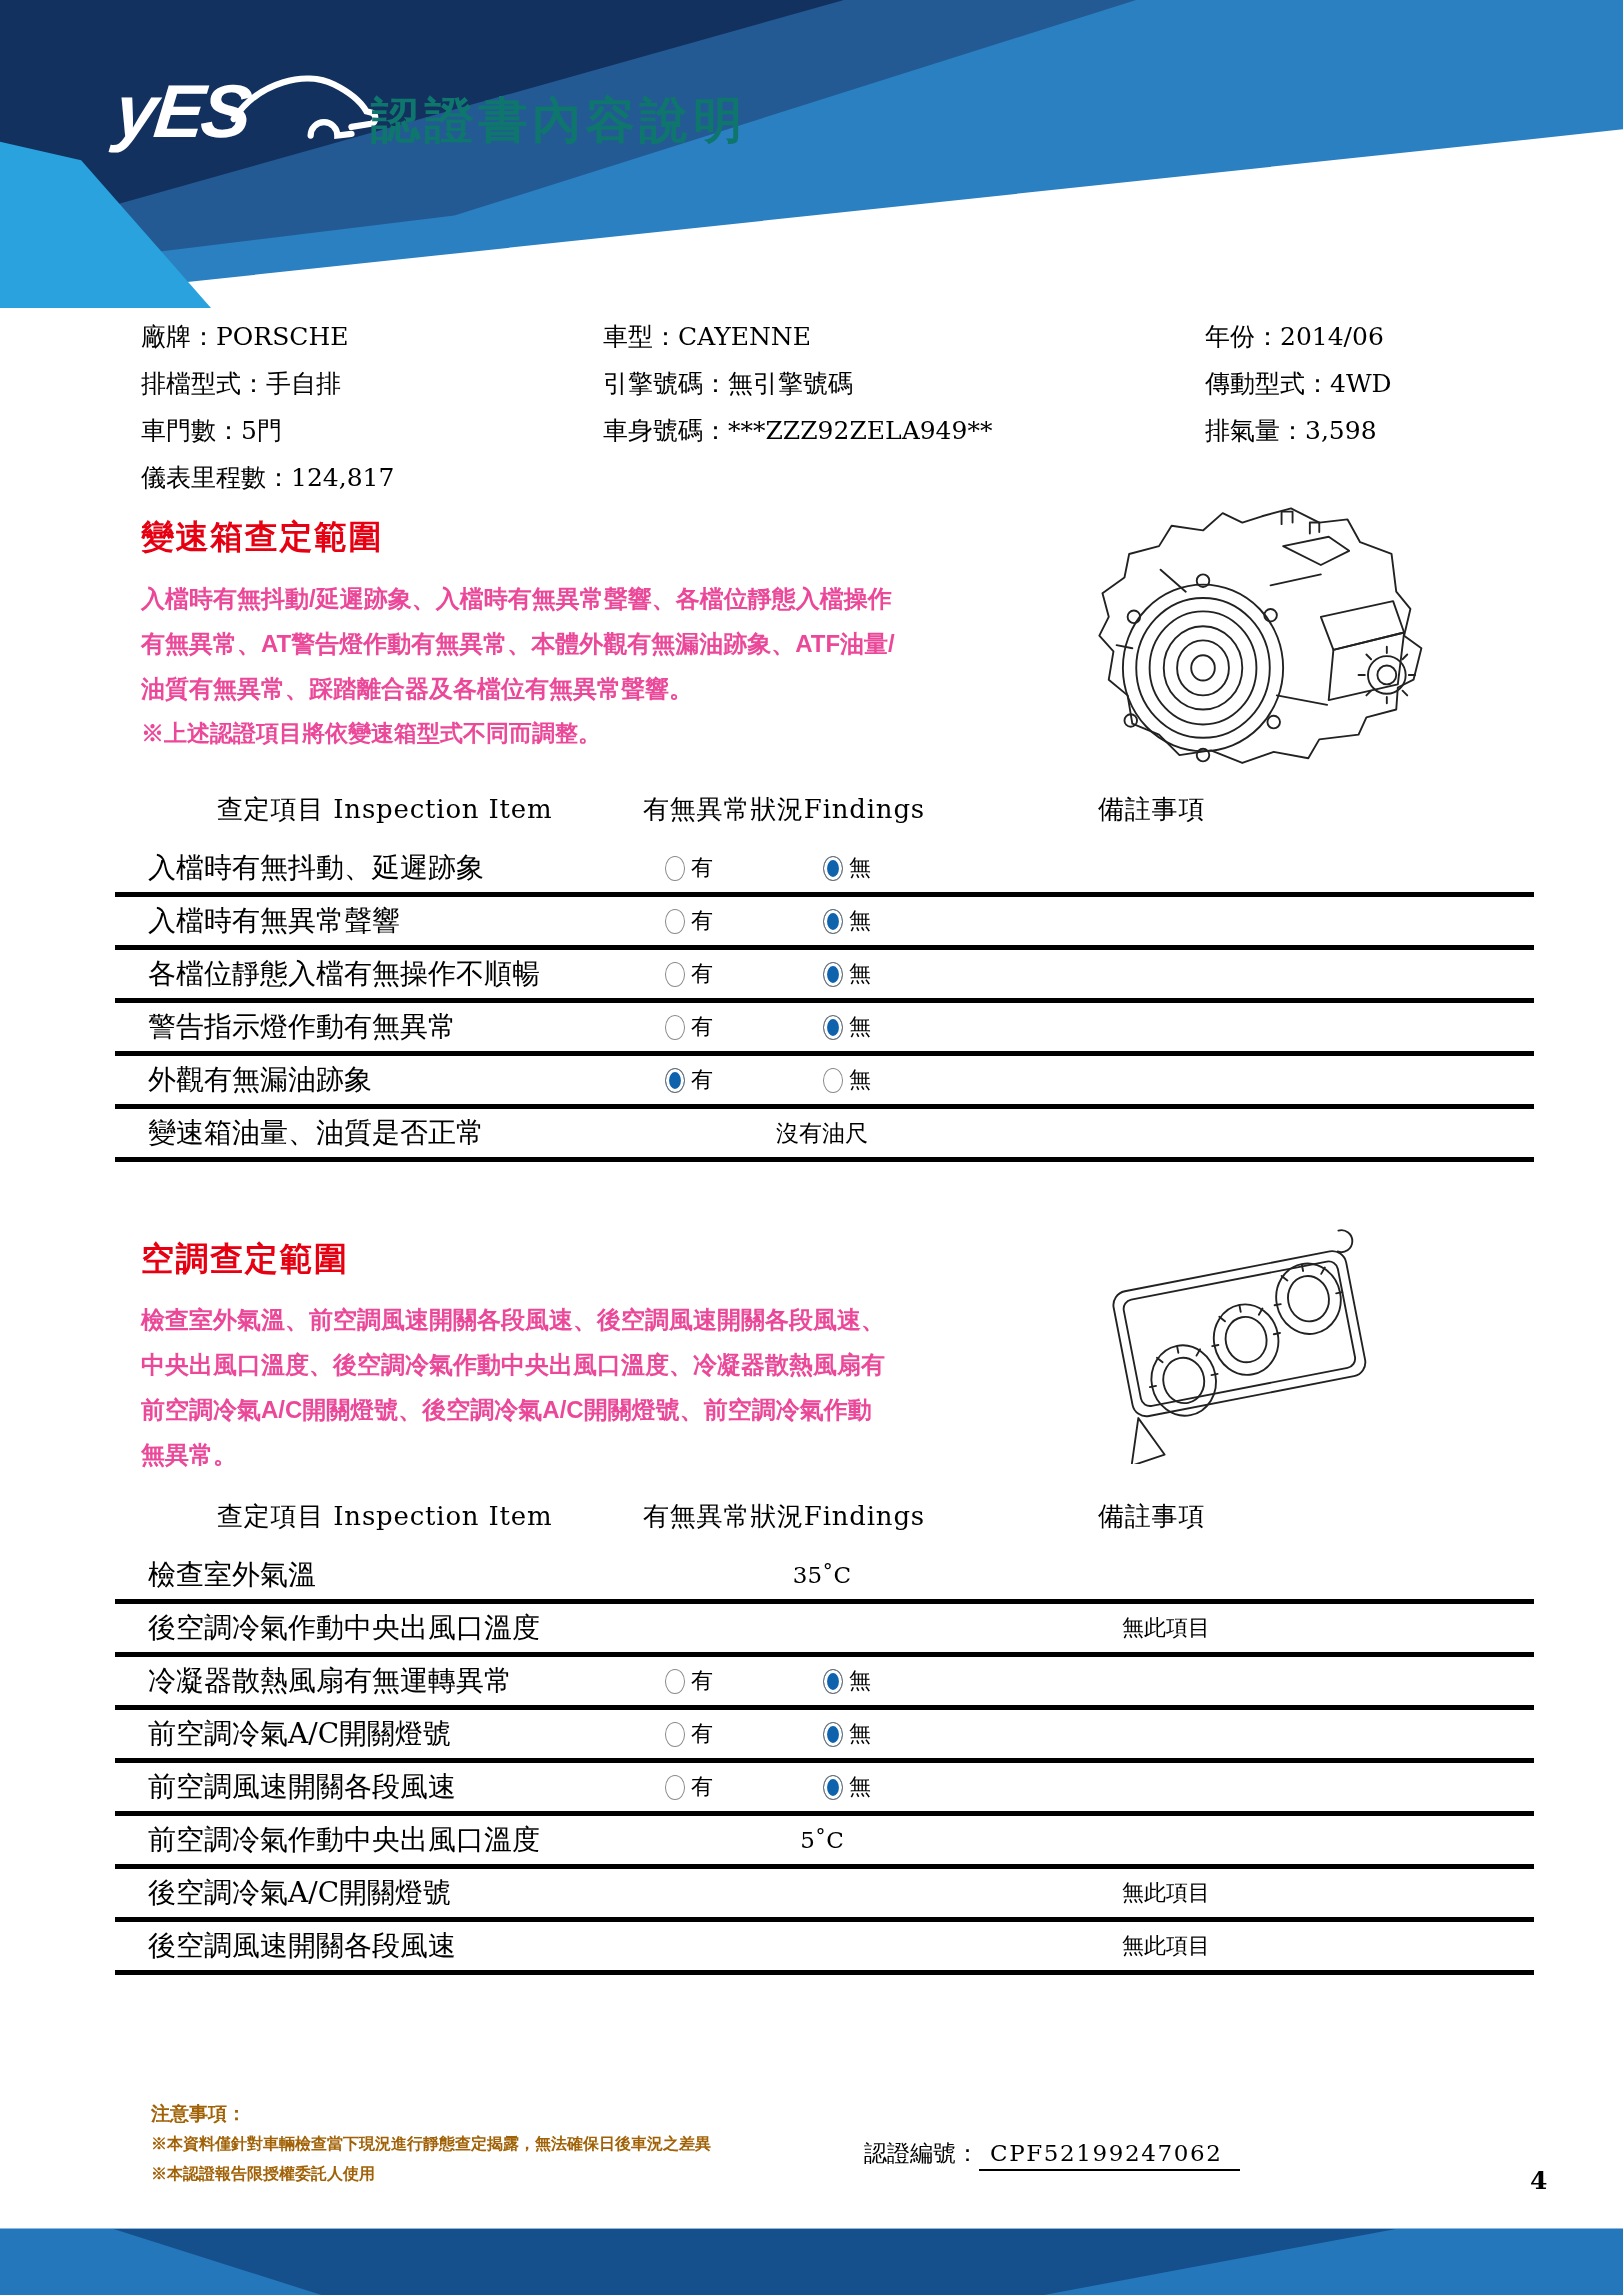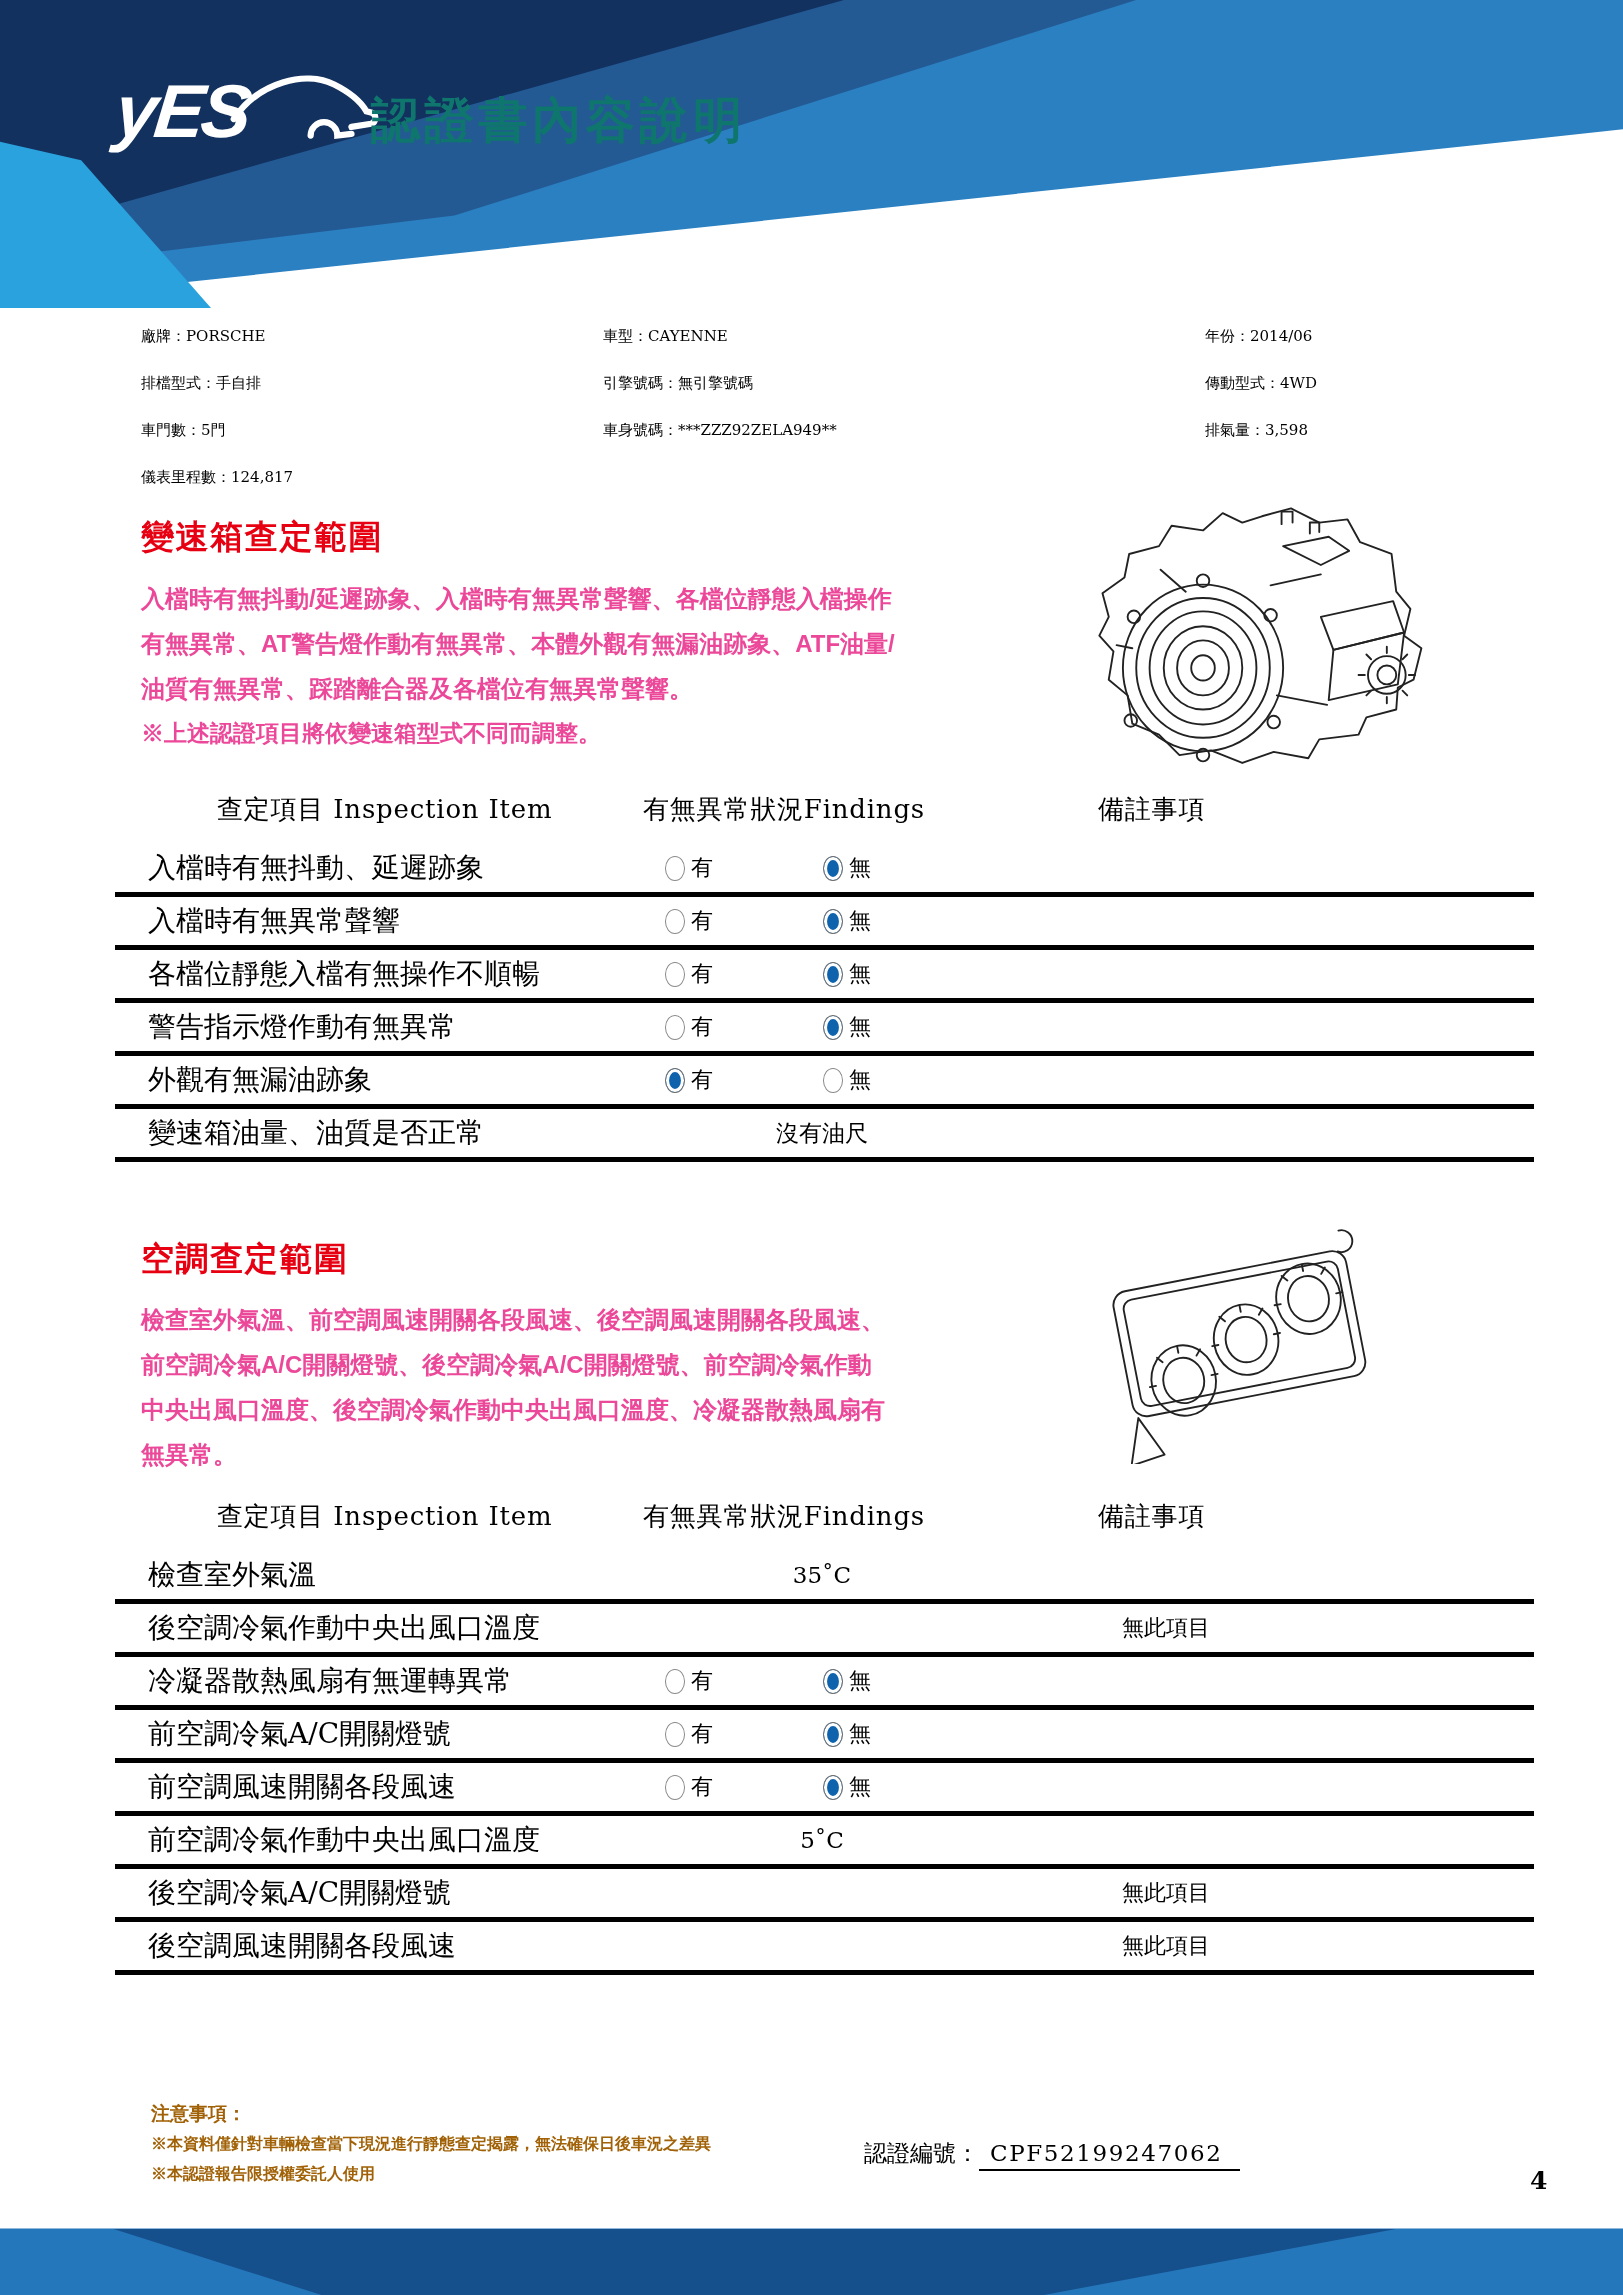--- a/index.html
+++ b/index.html
@@ -21,21 +21,21 @@
     font-family:"Liberation Sans", sans-serif; font-style:italic; font-weight:900;
     font-size:75px; color:#fff; letter-spacing:-3.1px; transform:skewX(-6deg);
   }
   .car-swoosh { position:absolute; left:229px; top:61px; }
   .hero-title {
     position:absolute; left:371px; top:88px;
     font-family:"Liberation Sans", sans-serif; font-weight:900;
     font-size:49px; color:#0f766e; letter-spacing:4.7px;
   }
   
-  .vinfo { position:absolute; top:313px; font-size:15px; }
+  .vinfo { position:absolute; top:313px; font-size:25px; }
   .vinfo .line { height:47px; line-height:47px; white-space:nowrap; }
   .vcol1 { left:141px; }
   .vcol2 { left:603px; }
   .vcol3 { left:1205px; }
   
   .section-title {
     position:absolute; left:141px;
     font-family:"Liberation Sans", sans-serif; font-weight:900;
     font-size:33px; color:#e60012; letter-spacing:1.6px;
   }
@@ -215,22 +215,22 @@
     </div>
     <div class="trow">
       <span class="item">變速箱油量、油質是否正常</span>
       <span class="finding-text">沒有油尺</span>
     </div>
   </div>
 
   <h2 class="section-title" style="top:1237px;">空調查定範圍</h2>
   <div class="sec-desc" style="top:1297px;">
     <div class="dline">檢查室外氣溫、前空調風速開關各段風速、後空調風速開關各段風速、</div>
+    <div class="dline">中央出風口溫度、後空調冷氣作動中央出風口溫度、冷凝器散熱風扇有</div>
     <div class="dline">前空調冷氣A/C開關燈號、後空調冷氣A/C開關燈號、前空調冷氣作動</div>
-    <div class="dline">中央出風口溫度、後空調冷氣作動中央出風口溫度、冷凝器散熱風扇有</div>
     <div class="dline">無異常。</div>
   </div>
 
   <div class="illus" style="left:1098px; top:1213px;">
     <svg width="291" height="251" viewBox="0 0 370 320">
       <g transform="rotate(-11 185 160)">
         <rect x="30" y="72" width="302" height="162" rx="18"></rect>
         <rect x="42" y="84" width="278" height="138" rx="12"></rect>
         <ellipse cx="100" cy="198" rx="41" ry="45"></ellipse>
         <ellipse cx="100" cy="198" rx="26" ry="29"></ellipse>

